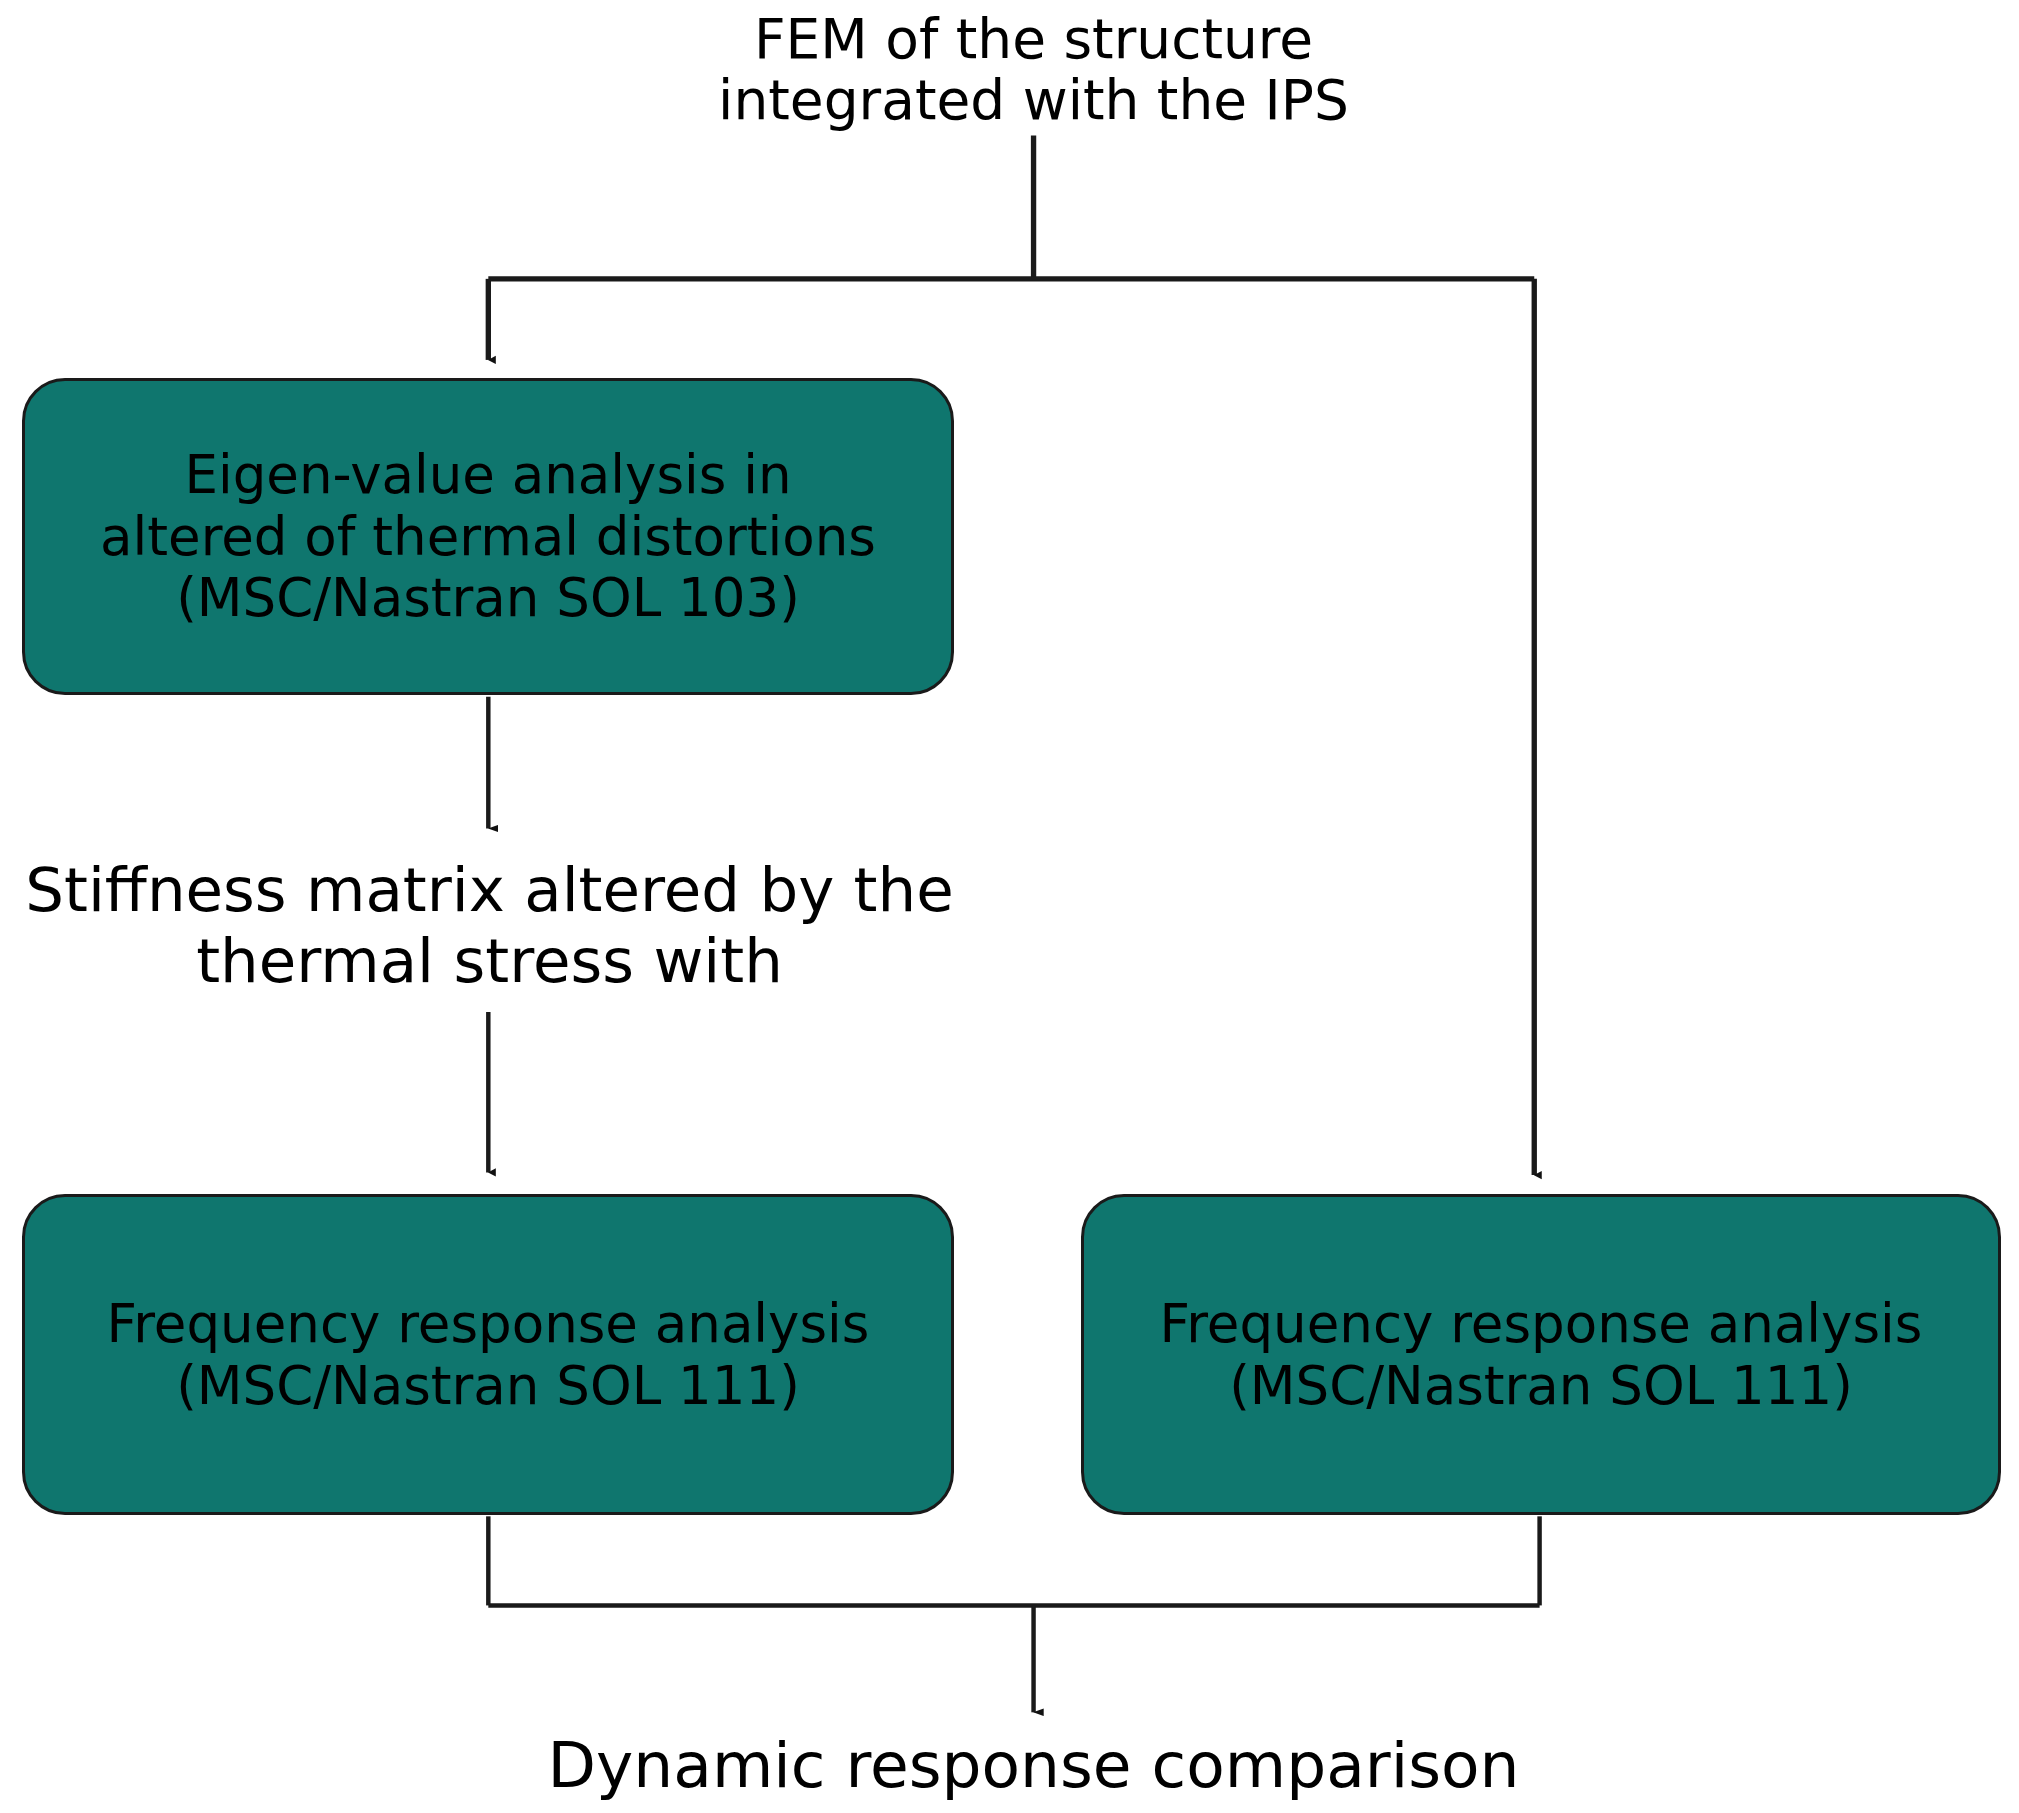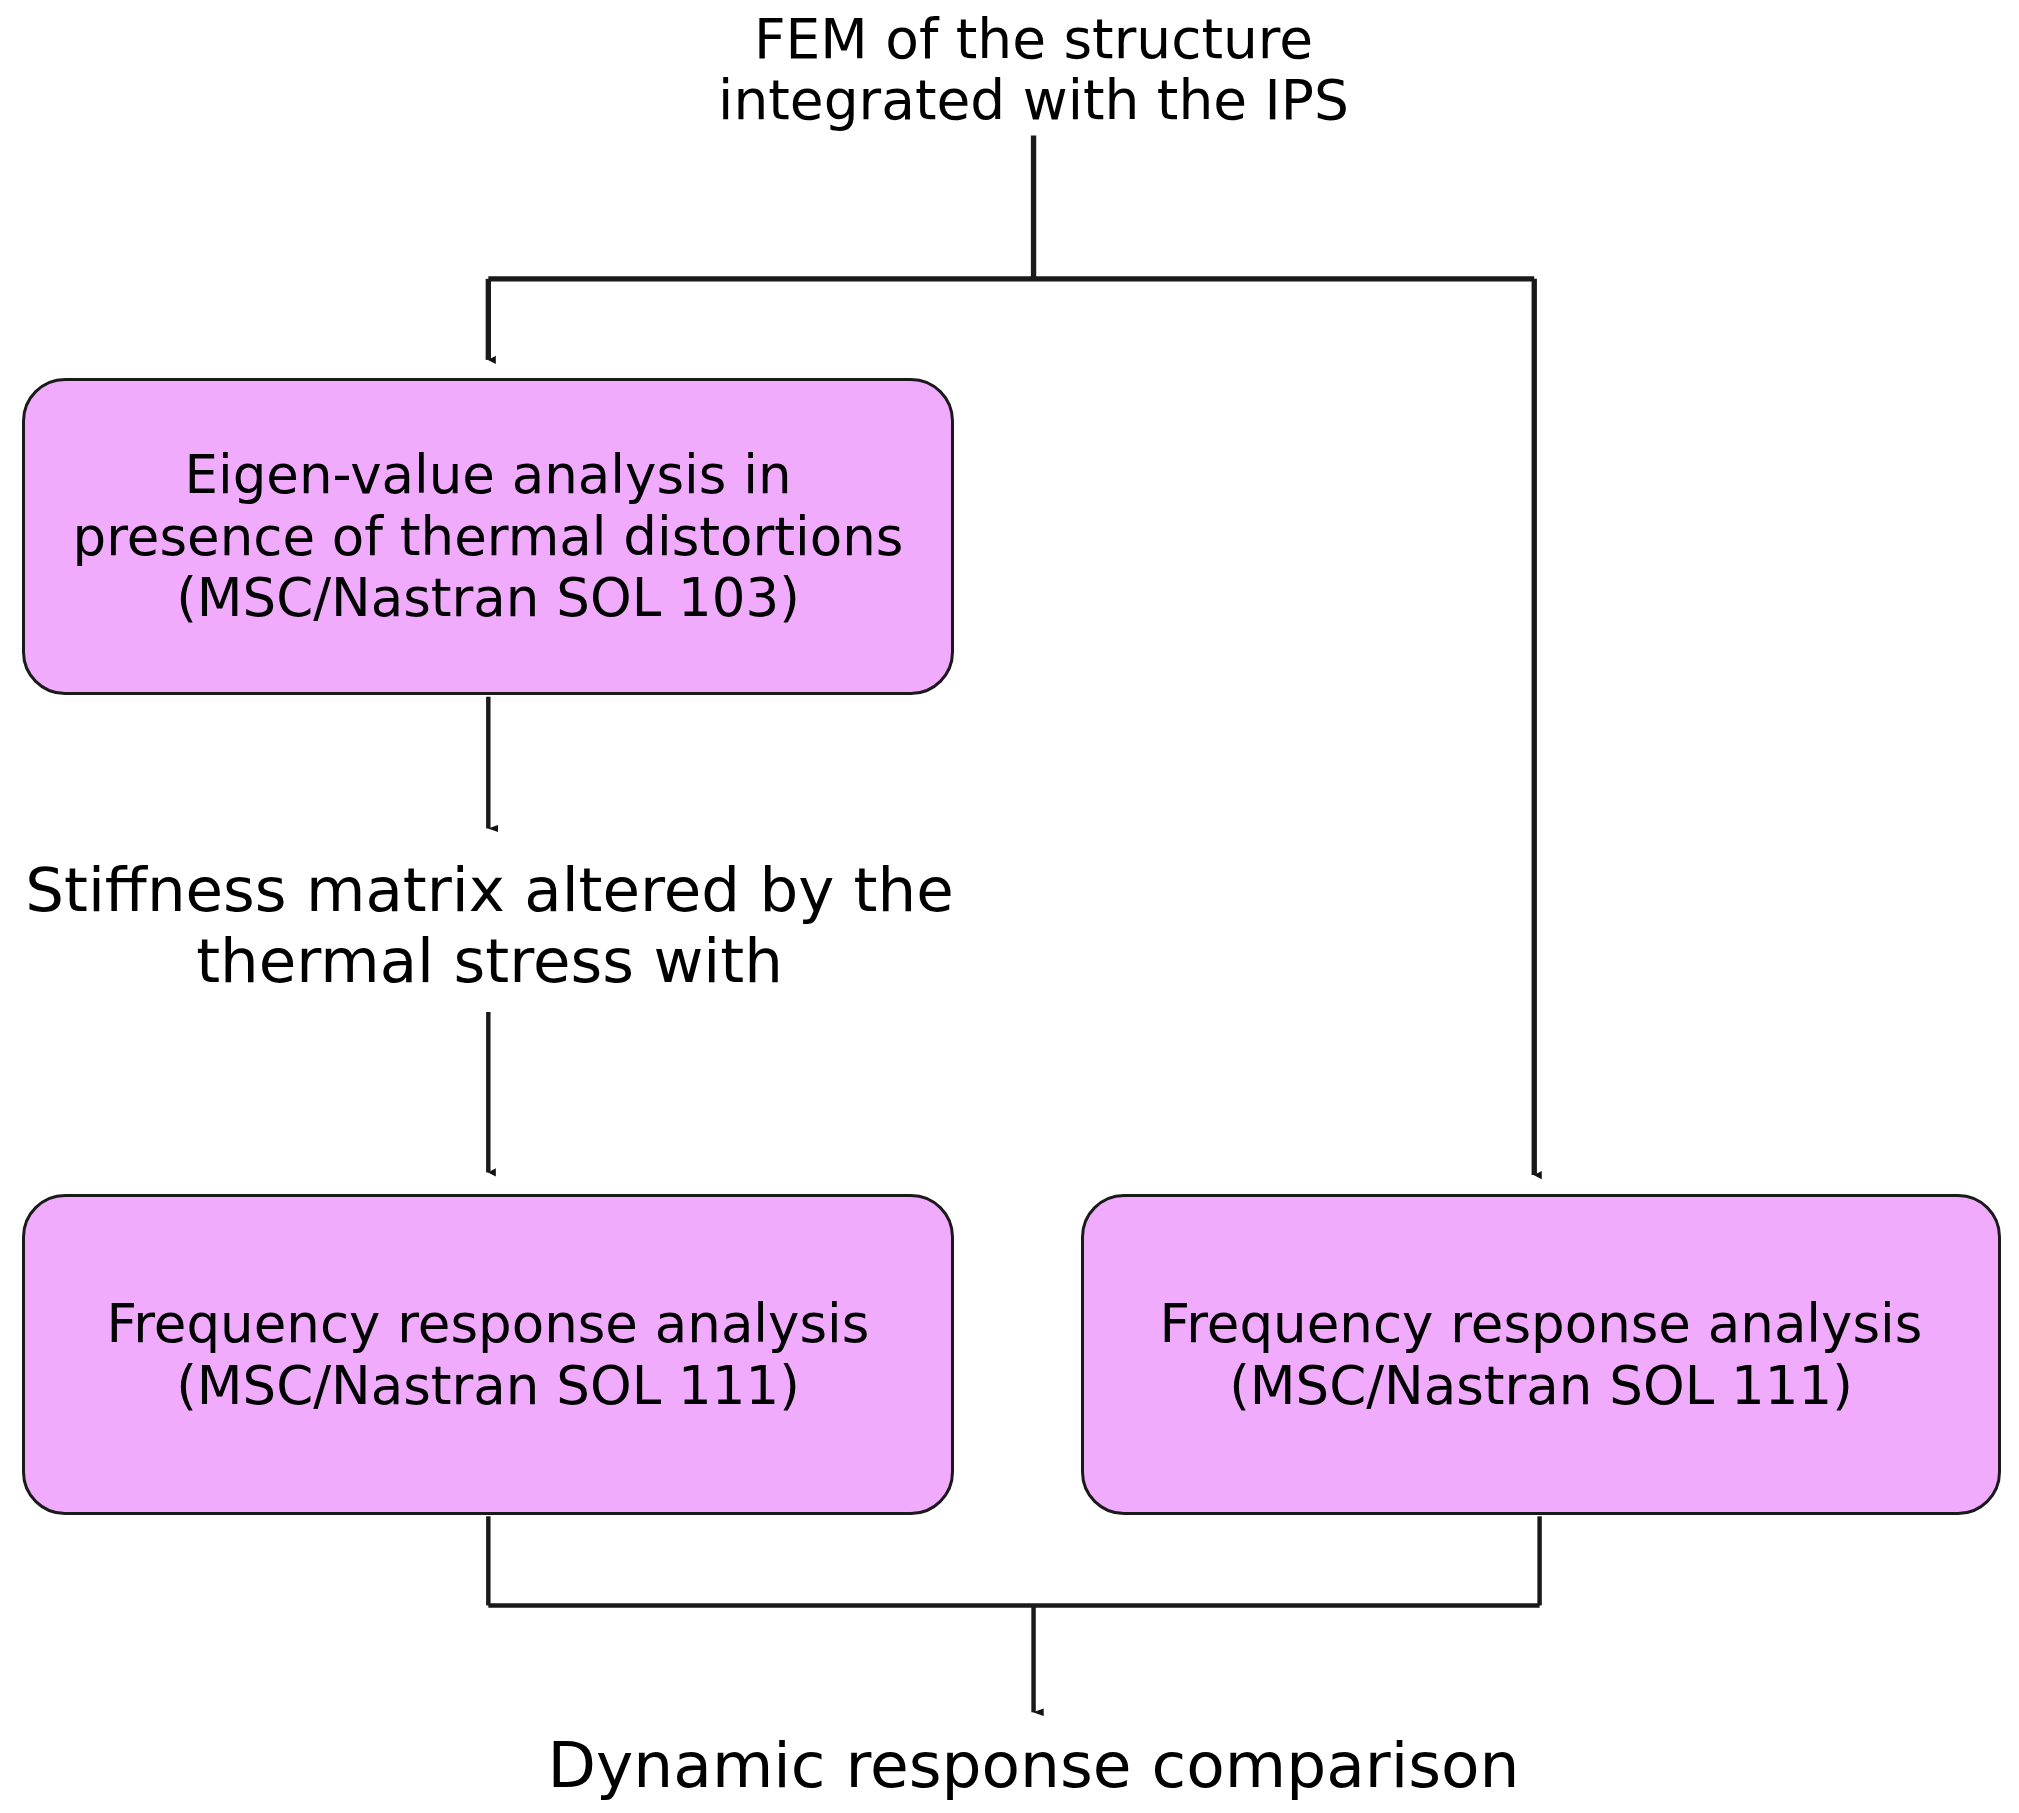--- a/index.html
+++ b/index.html
@@ -31,21 +31,21 @@
     flex-direction: column;
     align-items: center;
     justify-content: center;
     text-align: right;
     color: #000000;
     z-index: 2;
   }
   .node-box {
     border: 3.6px solid #1a1a1a;
     border-radius: 43px;
-    background: #f0abfc;
+    background: #0f766e;
   }
   .node-text {
     background: transparent;
   }
   .node .line {
     display: block;
     white-space: nowrap;
   }
   
   .fs-title .line   { font-size: 55px; line-height: 1.10; }
@@ -98,21 +98,21 @@
     </g>
   </svg>
 
   <div class="node node-text fs-title" id="node-title">
     <span class="line">FEM of the structure</span>
     <span class="line">integrated with the IPS</span>
   </div>
 
   <div class="node node-box fs-box" id="node-eigen">
     <span class="line">Eigen-value analysis in</span>
-    <span class="line">presence of thermal distortions</span>
+    <span class="line">altered of thermal distortions</span>
     <span class="line">(MSC/Nastran SOL 103)</span>
   </div>
 
   <div class="node node-text fs-plain" id="node-stiff">
     <span class="line">Stiffness matrix altered by the</span>
     <span class="line">thermal stress with</span>
   </div>
 
   <div class="node node-box fs-box" id="node-freq-l">
     <span class="line">Frequency response analysis</span>

